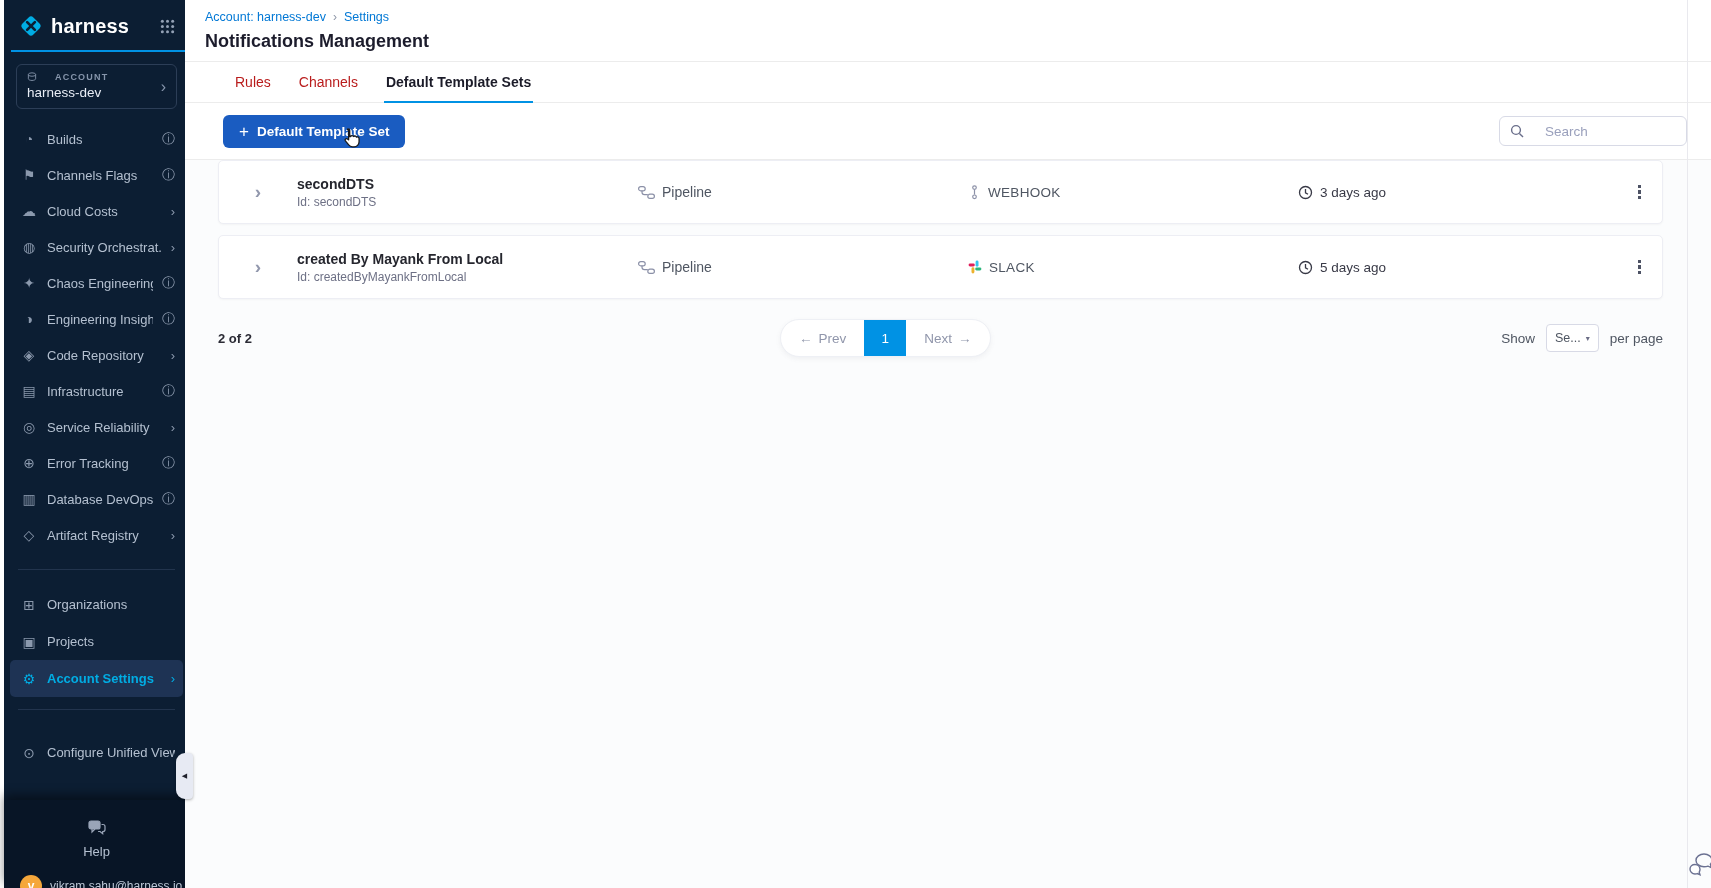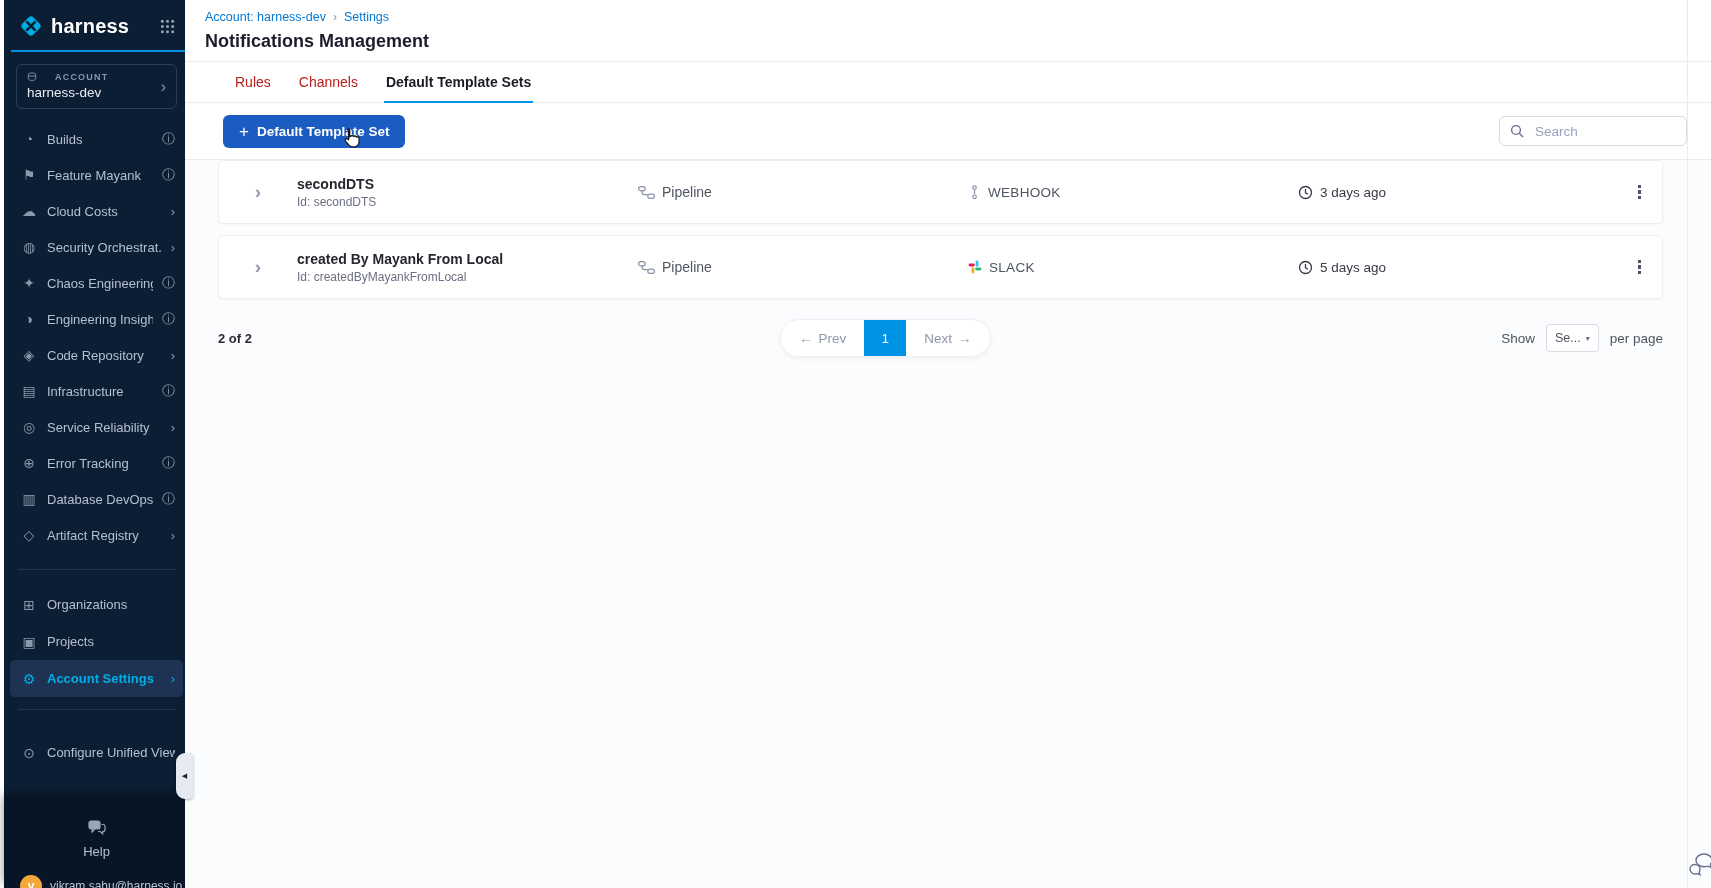--- a/index.html
+++ b/index.html
@@ -64,21 +64,21 @@
   .tab.active { color:#1b1b28; font-weight:700; border-bottom-color:var(--accent,#0092e4); }
 
   .toolbar { height:57px; border-bottom:1px solid #ececec; display:flex; align-items:center;
     padding:0 24px 0 38px; background:#fff; }
   .btn-primary { height:33px; background:var(--primary_button,#1a5cc1); color:#fff;
     border:none; border-radius:6px; padding:0 16px; font-size:13.5px; font-weight:700;
     display:flex; align-items:center; gap:8px; cursor:pointer;
     font-family:inherit; }
   .btn-plus { font-size:17px; font-weight:400; line-height:1; }
   .search-box { margin-left:auto; width:188px; height:30px; border:1px solid #d8dae6;
-    border-radius:6px; display:flex; align-items:center; gap:11px; padding:0 10px;
+    border-radius:6px; display:flex; align-items:center; gap:21px; padding:0 10px;
     background:#fff; }
   .search-box input { border:none; outline:none; width:100%; font-size:13.5px;
     color:#3a3b49; font-family:inherit; background:transparent; }
   .search-box input::placeholder { color:#9aa0bc; }
 
   .content { background:#fbfcfd; height:728px; }
   .table-wrap { padding:0 0 0 33px; width:1478px; }
   .grid-row { display:grid; grid-template-columns:78px 341px 330px 330px 317px 49px;
     align-items:center; width:1445px; }
   .thead { height:42px; }
@@ -168,21 +168,21 @@
     </div>
 
     <div class="nav">
       <div class="nav-item">
         <span class="nav-icon">◔</span>
         <span class="nav-label">Builds</span>
         <span class="nav-trail">ⓘ</span>
       </div>
       <div class="nav-item">
         <span class="nav-icon">⚑</span>
-        <span class="nav-label">Feature Mayank</span>
+        <span class="nav-label">Channels Flags</span>
         <span class="nav-trail">ⓘ</span>
       </div>
       <div class="nav-item">
         <span class="nav-icon">☁</span>
         <span class="nav-label">Cloud Costs</span>
         <span class="nav-trail">›</span>
       </div>
       <div class="nav-item">
         <span class="nav-icon">◍</span>
         <span class="nav-label">Security Orchestrat...</span>

